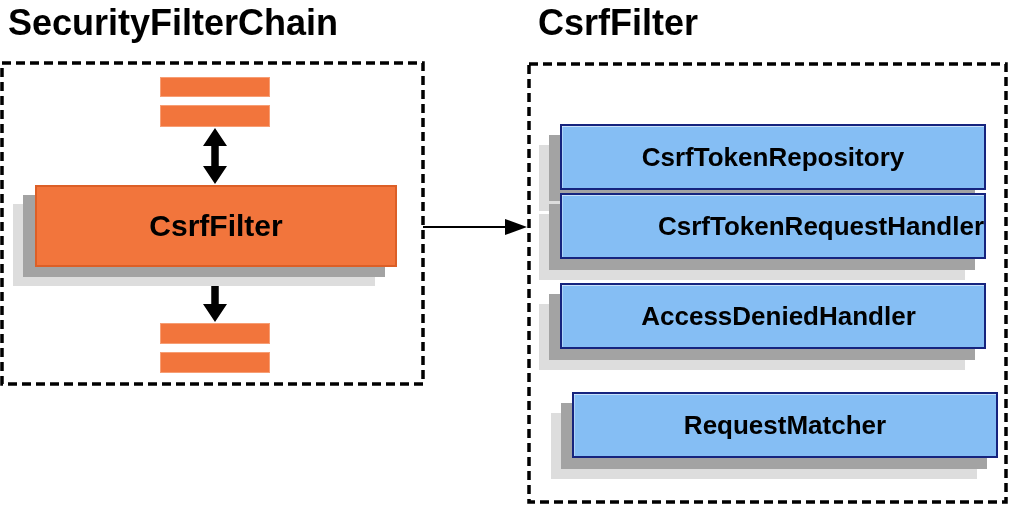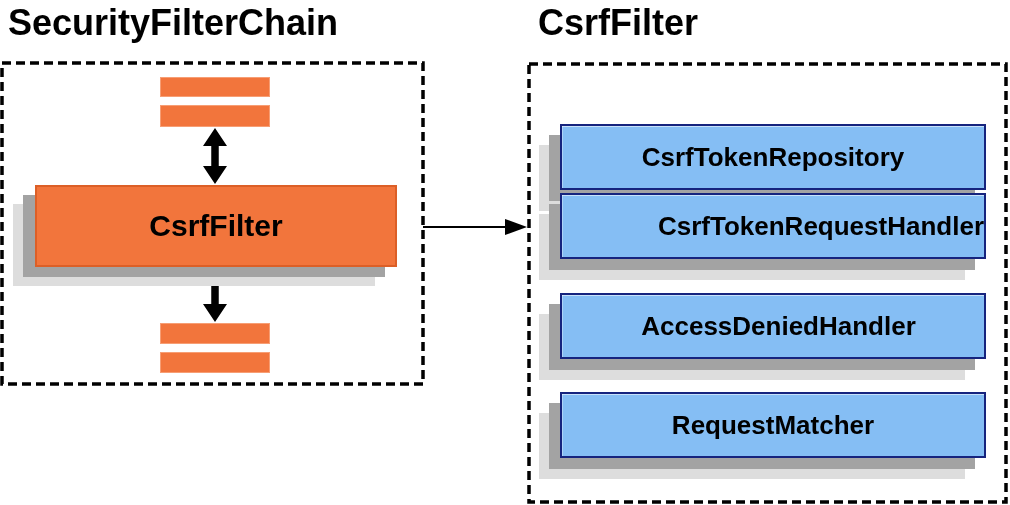--- a/index.html
+++ b/index.html
@@ -84,22 +84,22 @@
     font-size: 26px;
     font-weight: bold;
     color: #000000;
     box-shadow: -11px 11px 0 #A3A3A3, -21px 21px 0 #DDDDDD,
                 inset 0 1px 0 rgba(255,255,255,0.55),
                 inset 1px 0 0 rgba(255,255,255,0.35);
     z-index: 1;
   }
   .blue-1 { top: 94px; margin-top: 30px; }
   .blue-2 { top: 193px; justify-content: flex-end; }
-  .blue-3 { top: 293px; padding-left: 11px; }
-  .blue-4 { top: 392px; }
+  .blue-3 { top: 283px; padding-left: 11px; }
+  .blue-4 { top: 392px; margin-left: 12px; }
 </style>
 </head>
 <body>
 
 <div class="canvas">
 
   <div class="title title-left">SecurityFilterChain</div>
 
   <div class="title title-right">CsrfFilter</div>
 

